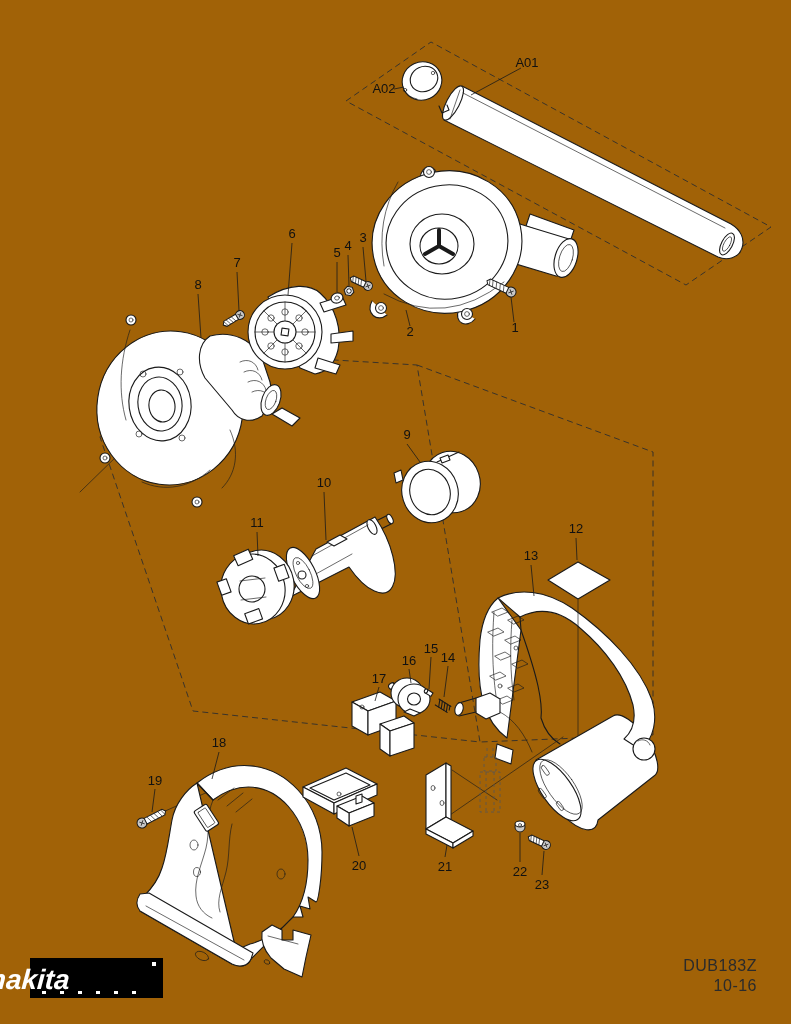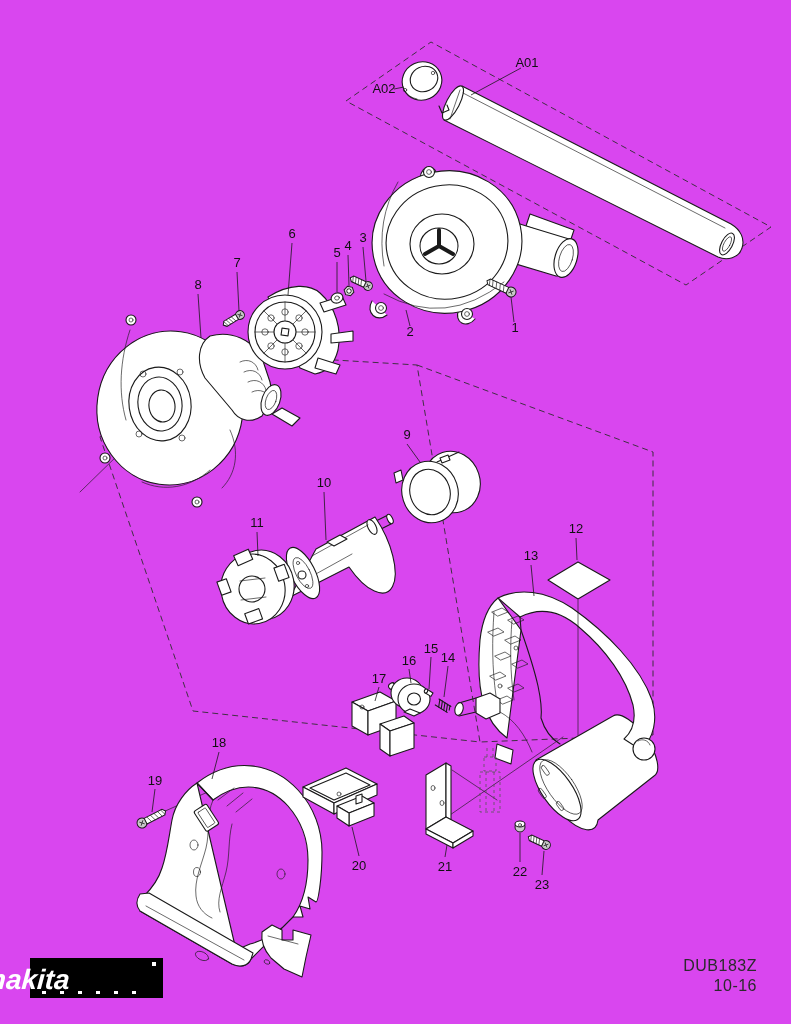--- a/index.html
+++ b/index.html
@@ -1,16 +1,16 @@
 <!DOCTYPE html>
 <html><head>
 <meta charset="utf-8">
 <style>
   html,body{margin:0;padding:0;background:#e8e8e8;}
-  .page{position:relative;width:791px;height:1024px;background:#d946ef;margin:0 auto;
+  .page{position:relative;width:791px;height:1024px;background:#a16207;margin:0 auto;
         font-family:"Liberation Sans", sans-serif;overflow:hidden;}
   svg{display:block;}
   .fw{fill:#ffffff;stroke:#1a1a1a;stroke-width:1.1;stroke-linejoin:round;stroke-linecap:round;}
   .ln{fill:none;stroke:#1a1a1a;stroke-width:1.1;stroke-linejoin:round;stroke-linecap:round;}
   .th{fill:none;stroke:#1a1a1a;stroke-width:0.65;stroke-linejoin:round;stroke-linecap:round;}
   .gy{fill:#cccccc;stroke:#1a1a1a;stroke-width:1;stroke-linejoin:round;}
   .dash{fill:none;stroke:#2e2e2e;stroke-width:0.9;stroke-dasharray:6 4;}
   .ghost{fill:none;stroke:#555;stroke-width:0.8;stroke-dasharray:3 3;}
   .leader{fill:none;stroke:#1a1a1a;stroke-width:0.8;}
   text.callout{font-size:13px;fill:#111;text-anchor:middle;}

